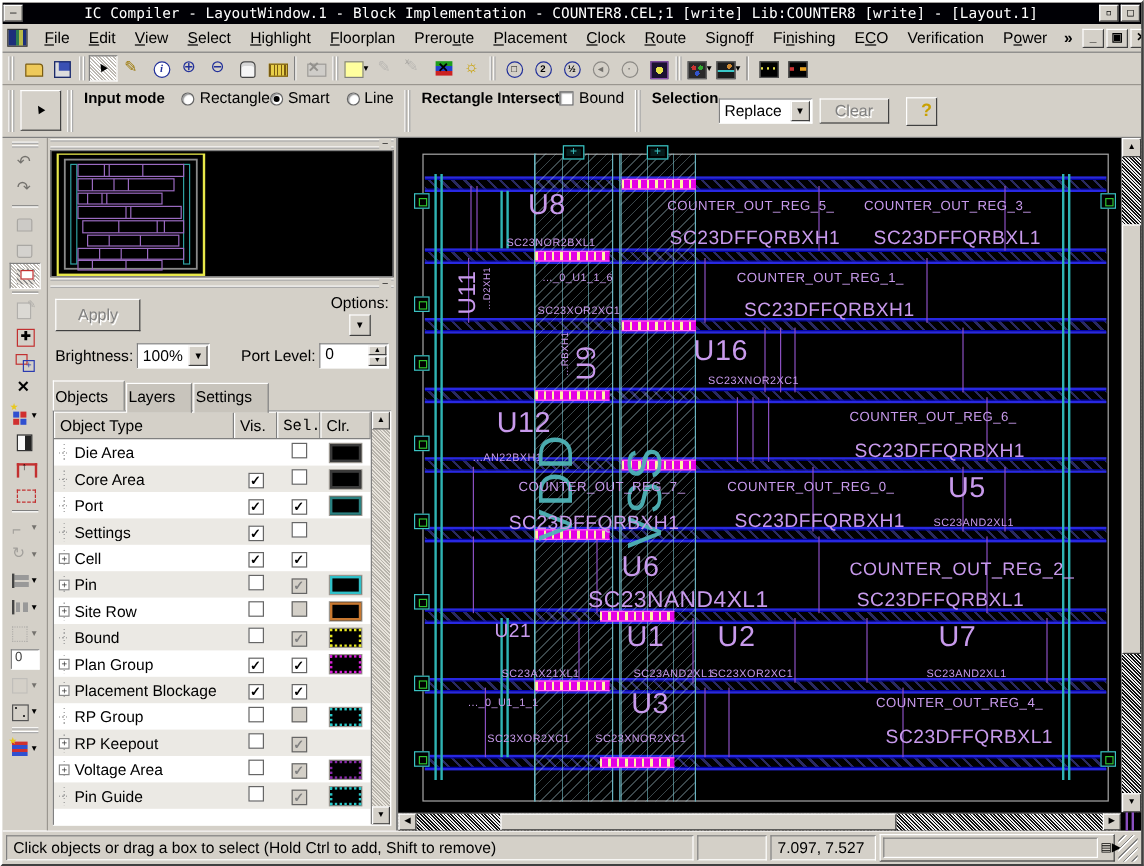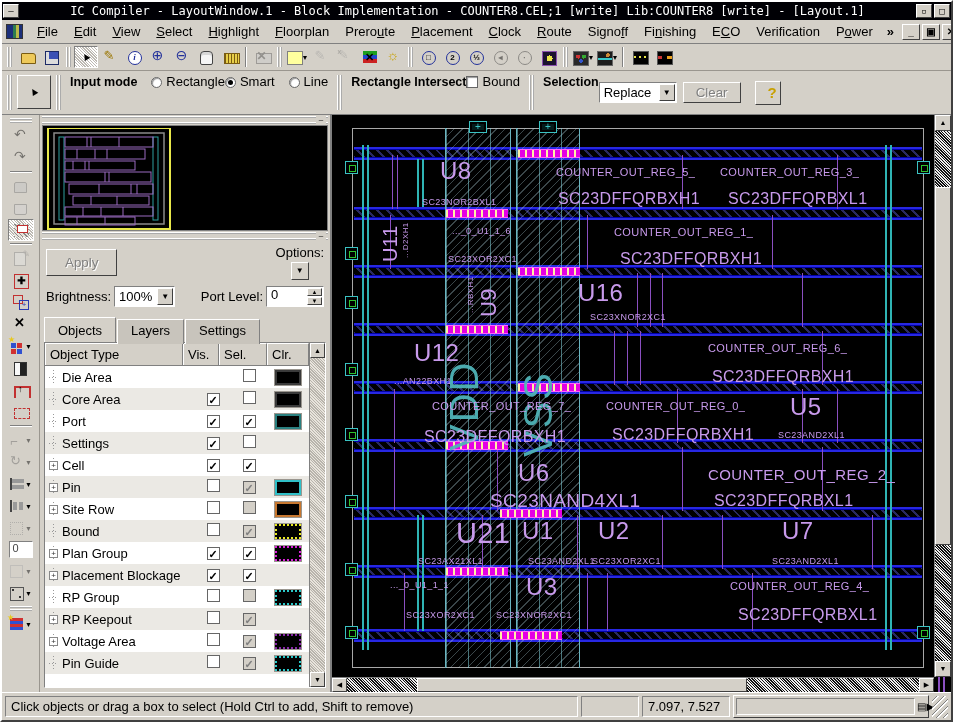--- a/index.html
+++ b/index.html
@@ -150,21 +150,21 @@
   .ovwrap { position:absolute; left:4px; top:2px; }
   .controls { padding:4px 6px 2px 6px; }
   .c-row { display:flex; align-items:center; justify-content:space-between; margin-bottom:6px; }
   .spin { display:inline-flex; height:21px; background:#fff; border:1px solid; border-color:#808080 #fff #fff #808080; }
   .spin .cv { padding:0 4px; min-width:40px; }
   .spin .arrows { display:flex; flex-direction:column; }
   .spin .arrows span { width:15px; height:8px; background:#d4d0c8; border:1px solid; border-color:#fff #404040 #404040 #fff;
     font-size:6px; line-height:7px; text-align:center; margin:1px 1px 0 0; }
   
   .tabs { display:flex; padding:0 4px; margin-top:2px; }
-  .tab { padding:3px 13px 4px 13px; border:1px solid #808080; border-bottom:none; background:#c8c4bc;
+  .tab { padding:3px 13px 4px 1px; border:1px solid #808080; border-bottom:none; background:#c8c4bc;
     border-top-color:#fff; border-left-color:#fff; margin-right:1px; position:relative; top:2px; }
   .tab.active { background:#d4d0c8; top:0; padding-top:5px; z-index:2; }
   
   .objtable { flex:1; margin:0 4px 4px 4px; border:1px solid; border-color:#808080 #fff #fff #808080; background:#fff;
     display:flex; overflow:hidden; }
   .ot-left { flex:1; display:flex; flex-direction:column; overflow:hidden; }
   .ot-header { display:flex; background:#d4d0c8; border-bottom:1px solid #808080; flex:none; }
   .ot-header .hc { padding:3px 4px; border-right:1px solid #808080; border-top:1px solid #fff; border-left:1px solid #fff;
     font-size:13px; white-space:nowrap; overflow:hidden; }
   .ot-row { display:flex; align-items:center; height:22px; flex:none; }
@@ -565,21 +565,21 @@
       <div class="tabs" id="tabs">
           <span class="tab active">Objects</span>
           <span class="tab">Layers</span>
           <span class="tab">Settings</span>
         </div>
       <div class="objtable">
         <div class="ot-left" id="obj-rows">
             <div class="ot-header">
               <span class="hc" style="flex: 1 1 0%;">Object Type</span>
               <span class="hc" style="width: 36px;">Vis.</span>
-              <span class="hc" style="width: 48px;">Sel.</span>
+              <span class="hc" style="width: 36px; font-family: Liberation Mono, monospace;">Sel.</span>
               <span class="hc" style="width: 42px;">Clr.</span>
             </div>
             <div class="ot-row">
               <span class="cell-name">
                 <span class="tree-tick"></span>
                 <span>Die Area</span>
               </span>
               <span class="col-vis"></span>
               <span class="col-sel"><span class="cb"></span></span>
               <span class="col-clr">
@@ -831,21 +831,21 @@
             <div class="clabel" style="left: 100px; top: 286px; font-size: 11px;">COUNTER_OUT_REG_7_</div>
             <div class="clabel" style="left: 92px; top: 314px; font-size: 16px;">SC23DFFQRBXH1</div>
             <div class="clabel" style="left: 274px; top: 286px; font-size: 11px;">COUNTER_OUT_REG_0_</div>
             <div class="clabel" style="left: 280px; top: 312px; font-size: 16px;">SC23DFFQRBXH1</div>
             <div class="clabel" style="left: 458px; top: 280px; font-size: 24px;">U5</div>
             <div class="clabel" style="left: 446px; top: 316px; font-size: 9px;">SC23AND2XL1</div>
             <div class="clabel" style="left: 186px; top: 346px; font-size: 24px;">U6</div>
             <div class="clabel" style="left: 158px; top: 376px; font-size: 19px;">SC23NAND4XL1</div>
             <div class="clabel" style="left: 376px; top: 352px; font-size: 15px;">COUNTER_OUT_REG_2_</div>
             <div class="clabel" style="left: 382px; top: 378px; font-size: 16px;">SC23DFFQRBXL1</div>
-            <div class="clabel" style="left: 80px; top: 404px; font-size: 29px; margin-left: 44px;">U21</div>
+            <div class="clabel" style="left: 80px; top: 404px; font-size: 16px;">U21</div>
             <div class="clabel" style="left: 86px; top: 442px; font-size: 9px;">SC23AX21XL1</div>
             <div class="clabel" style="left: 190px; top: 404px; font-size: 24px;">U1</div>
             <div class="clabel" style="left: 196px; top: 442px; font-size: 9px;">SC23AND2XL1</div>
             <div class="clabel" style="left: 266px; top: 404px; font-size: 24px;">U2</div>
             <div class="clabel" style="left: 260px; top: 442px; font-size: 9px;">SC23XOR2XC1</div>
             <div class="clabel" style="left: 450px; top: 404px; font-size: 24px;">U7</div>
             <div class="clabel" style="left: 440px; top: 442px; font-size: 9px;">SC23AND2XL1</div>
             <div class="clabel" style="left: 58px; top: 466px; font-size: 9px;">..._0_U1_1_1</div>
             <div class="clabel" style="left: 194px; top: 460px; font-size: 24px;">U3</div>
             <div class="clabel" style="left: 74px; top: 496px; font-size: 9px;">SC23XOR2XC1</div>

